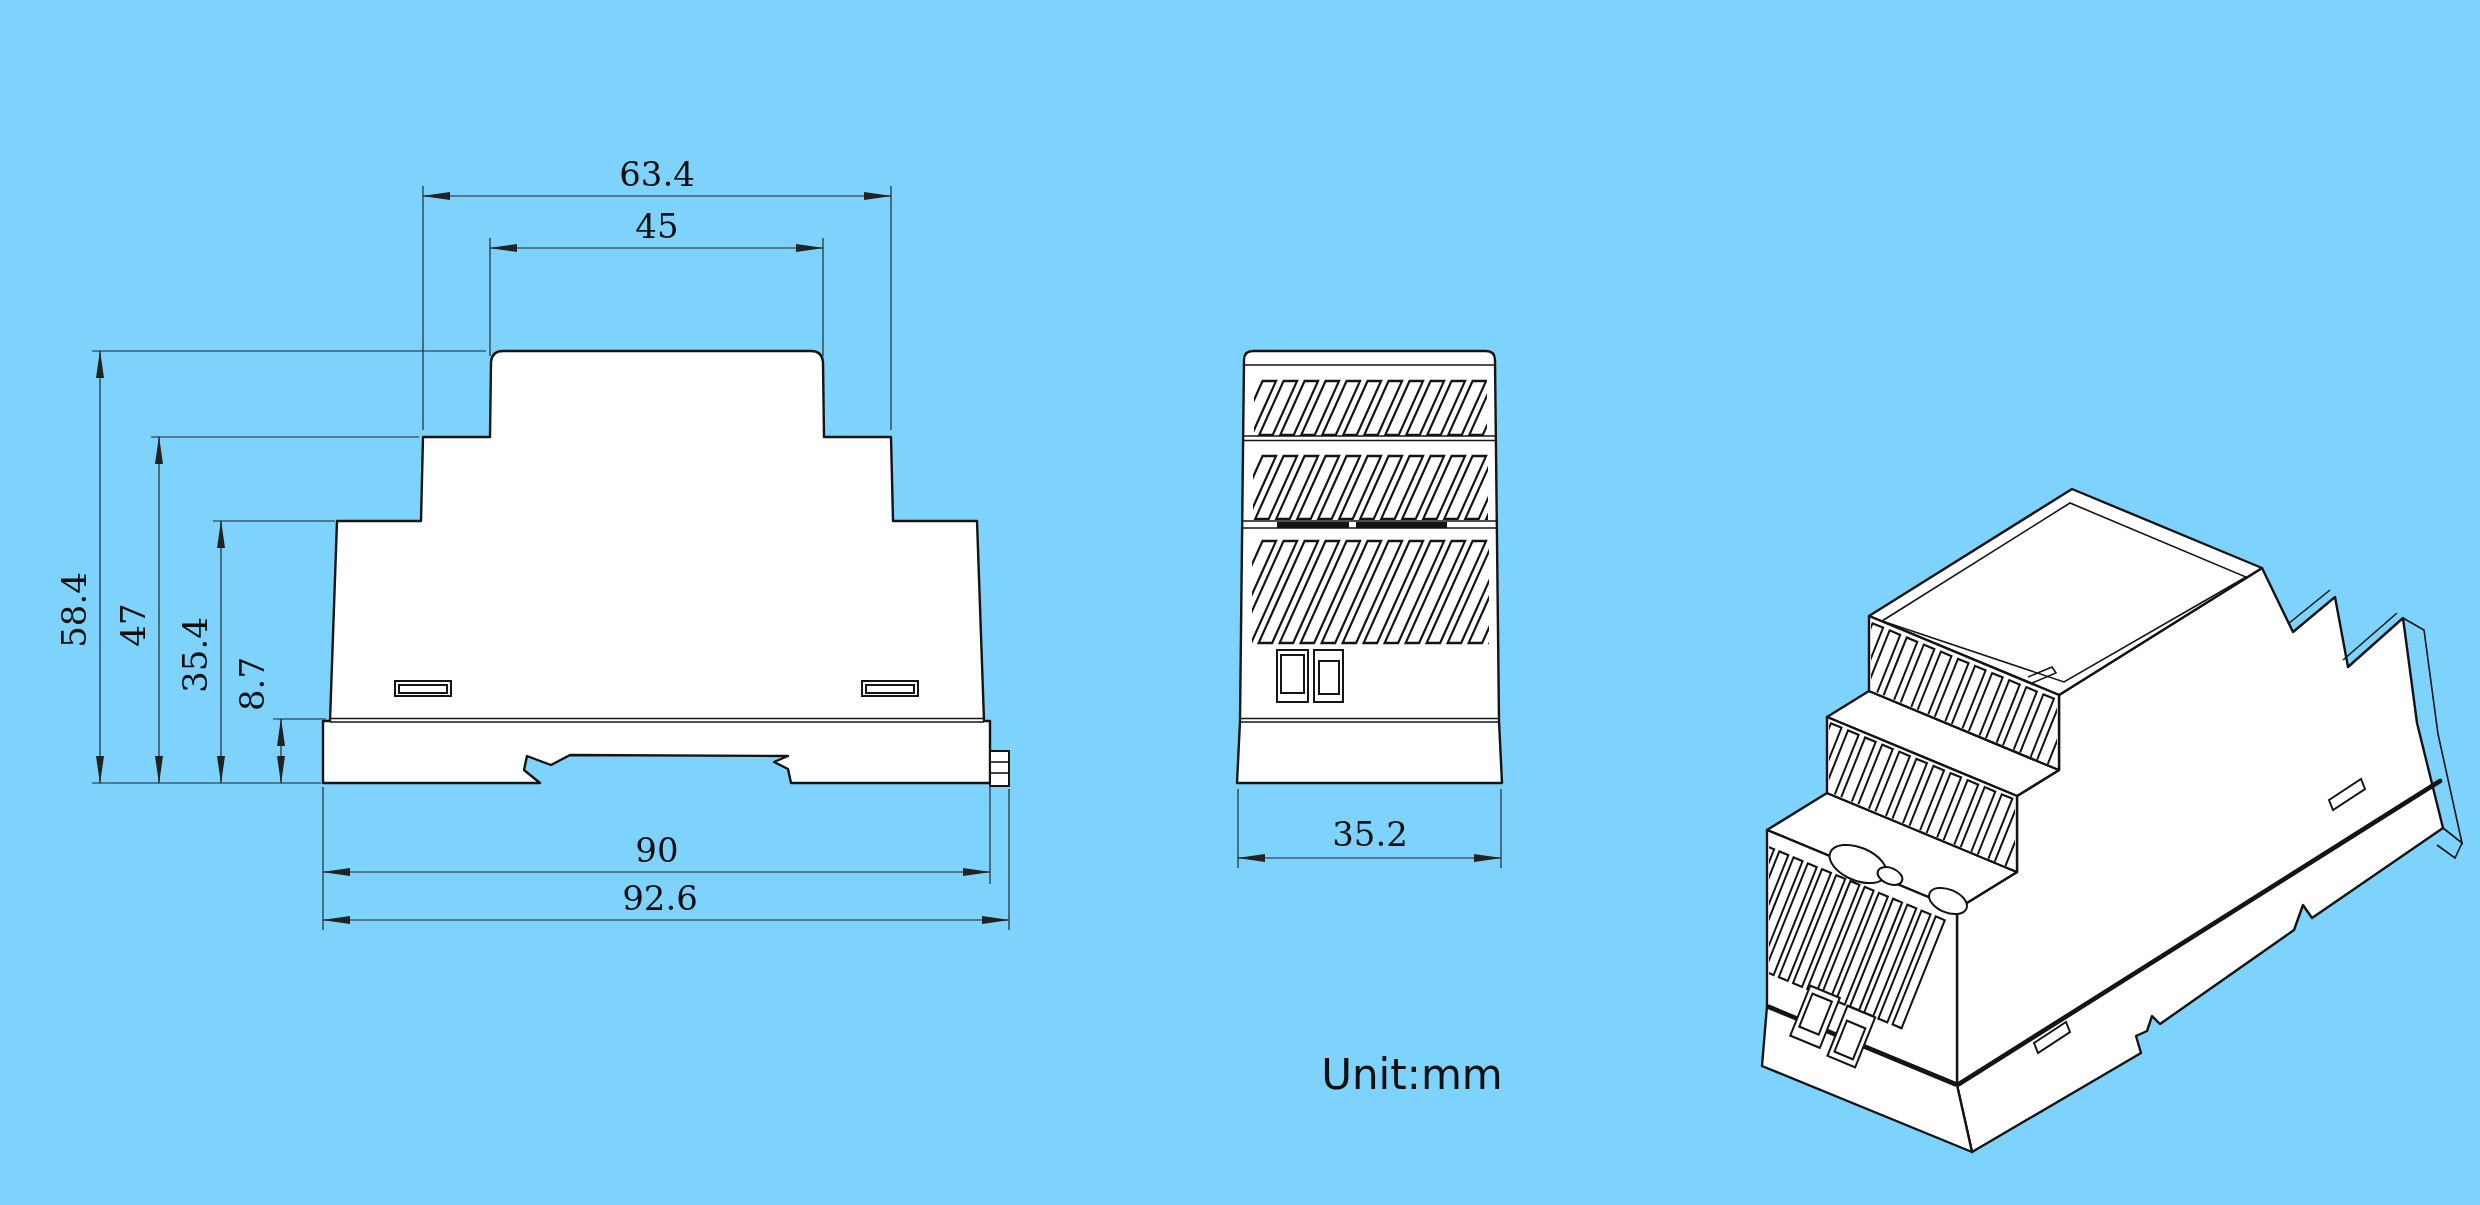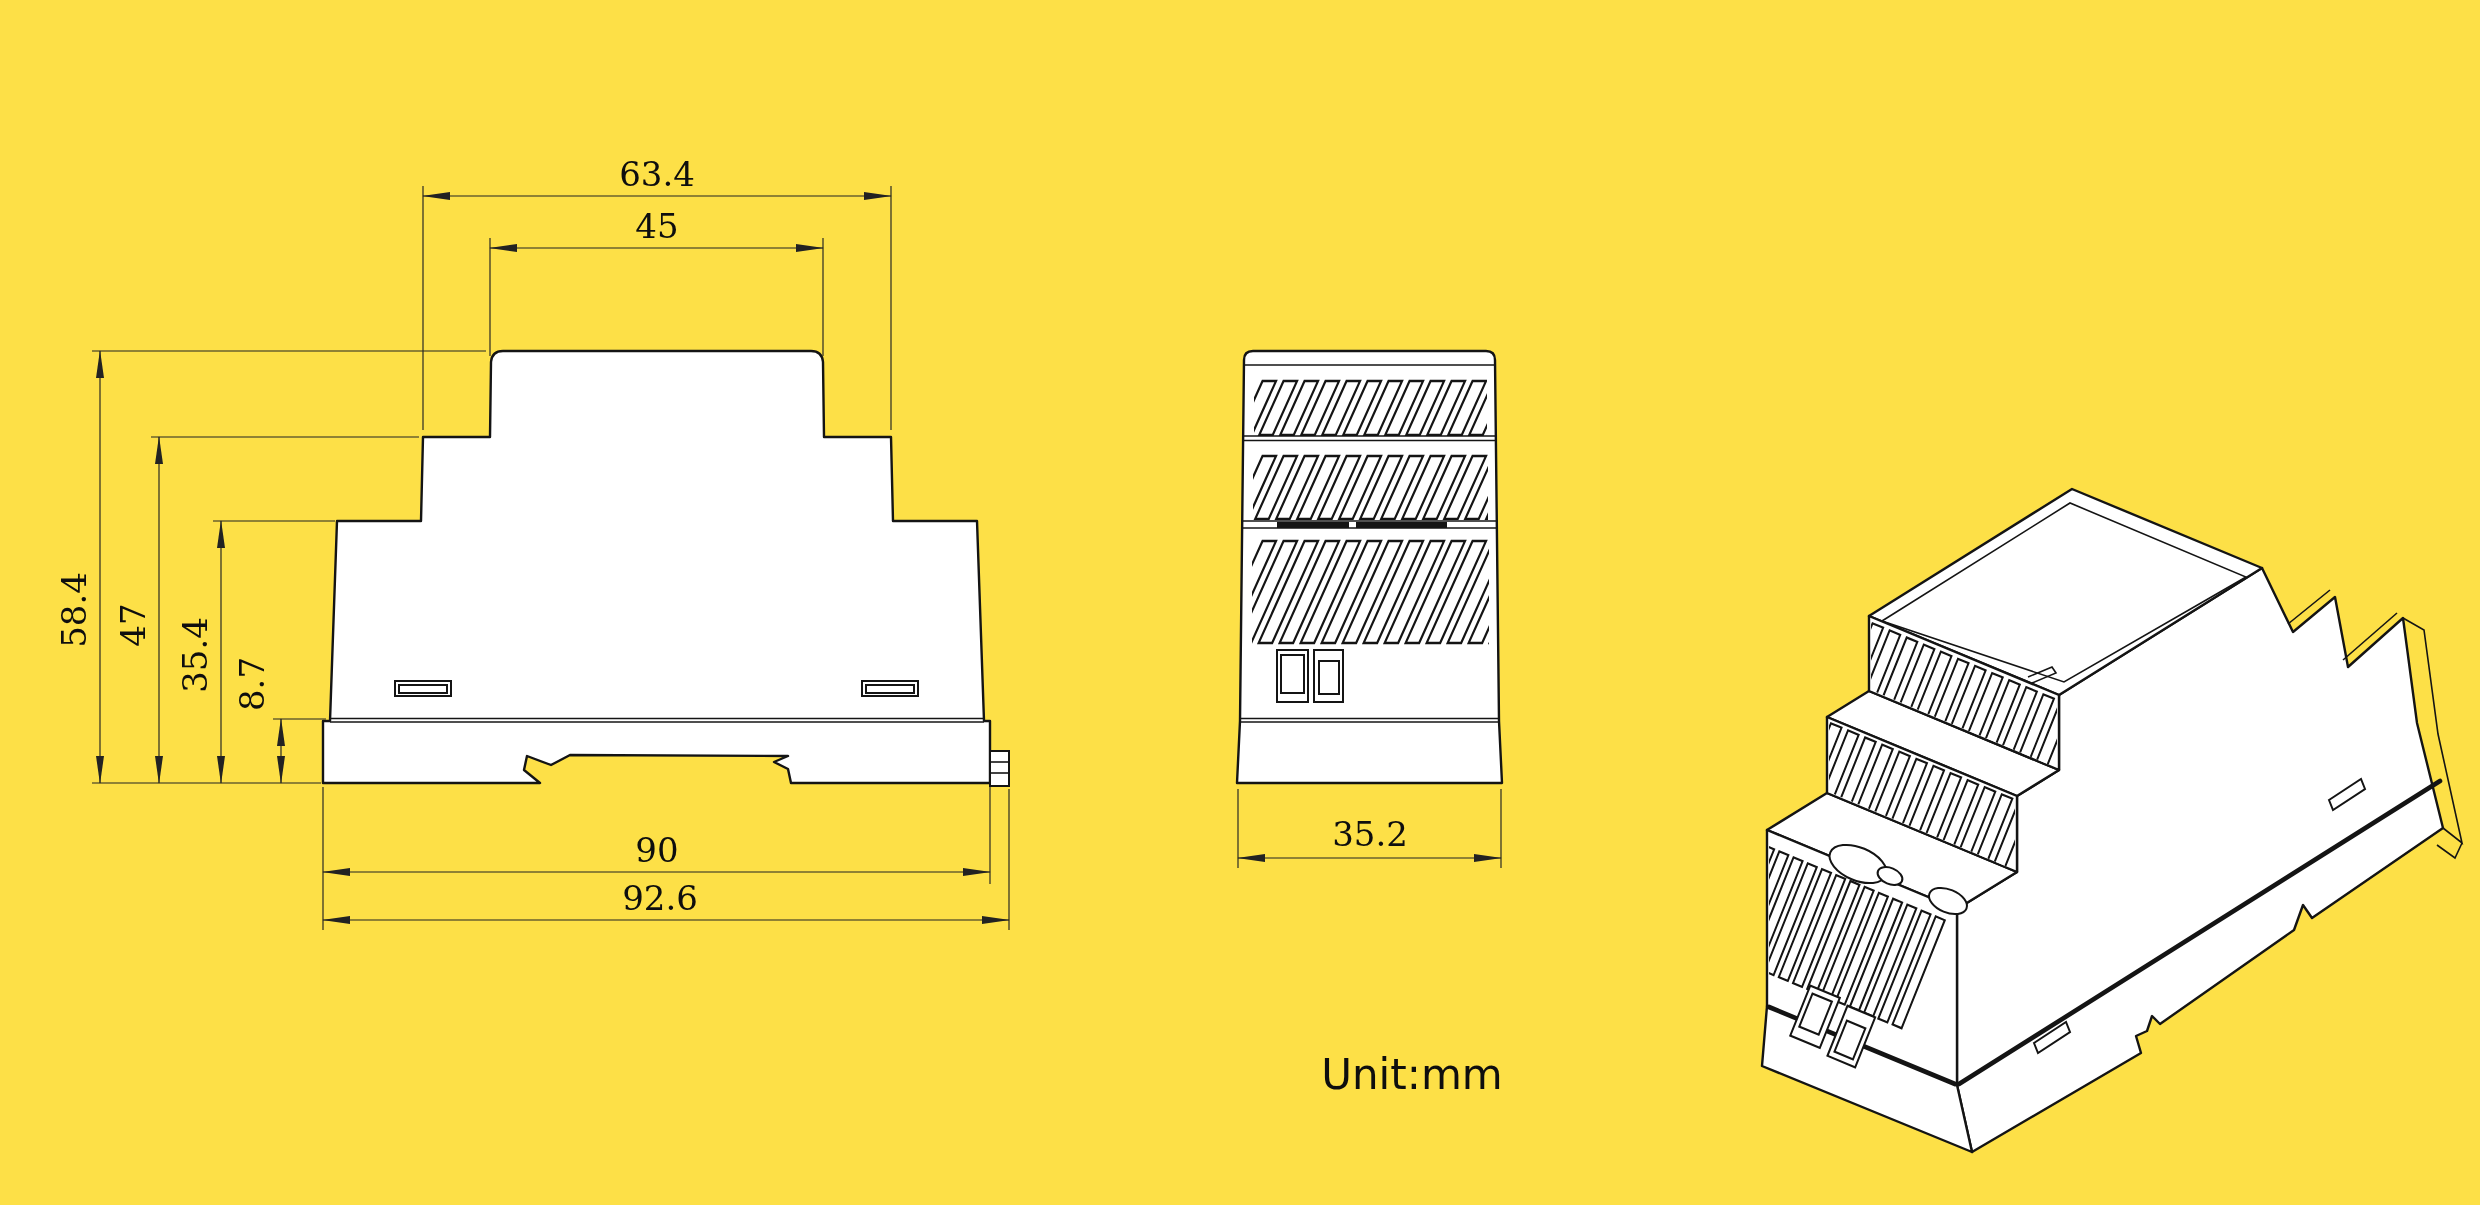--- a/index.html
+++ b/index.html
@@ -1,16 +1,16 @@
 <!DOCTYPE html>
 <html><head>
 <meta charset="utf-8">
 <style>
   html,body{margin:0;padding:0;background:#fff;}
-  #canvas{position:relative;width:2480px;height:1205px;background:#fde047;overflow:hidden;}
+  #canvas{position:relative;width:2480px;height:1205px;background:#7dd3fc;overflow:hidden;}
   svg{position:absolute;left:0;top:0;}
   .ol{fill:#ffffff;stroke:#141414;stroke-width:2.4;stroke-linejoin:round;}
   .ln{fill:none;stroke:#141414;stroke-width:1.6;}
   .lnthick{fill:none;stroke:#141414;stroke-width:4.6;stroke-linecap:round;}
   .slot{fill:#ffffff;stroke:#141414;stroke-width:2.4;}
   .slot2{fill:#ffffff;stroke:#141414;stroke-width:2.0;}
   .ext{fill:none;stroke:#222222;stroke-width:1.15;}
   .dimline{fill:none;stroke:#222222;stroke-width:1.15;}
   .dimtxt{font-family:"DejaVu Serif","Liberation Serif",serif;font-size:34px;fill:#0e0e0e;}
   .unittxt{font-family:"DejaVu Sans","Liberation Sans",sans-serif;font-size:42px;fill:#0e0e0e;}

